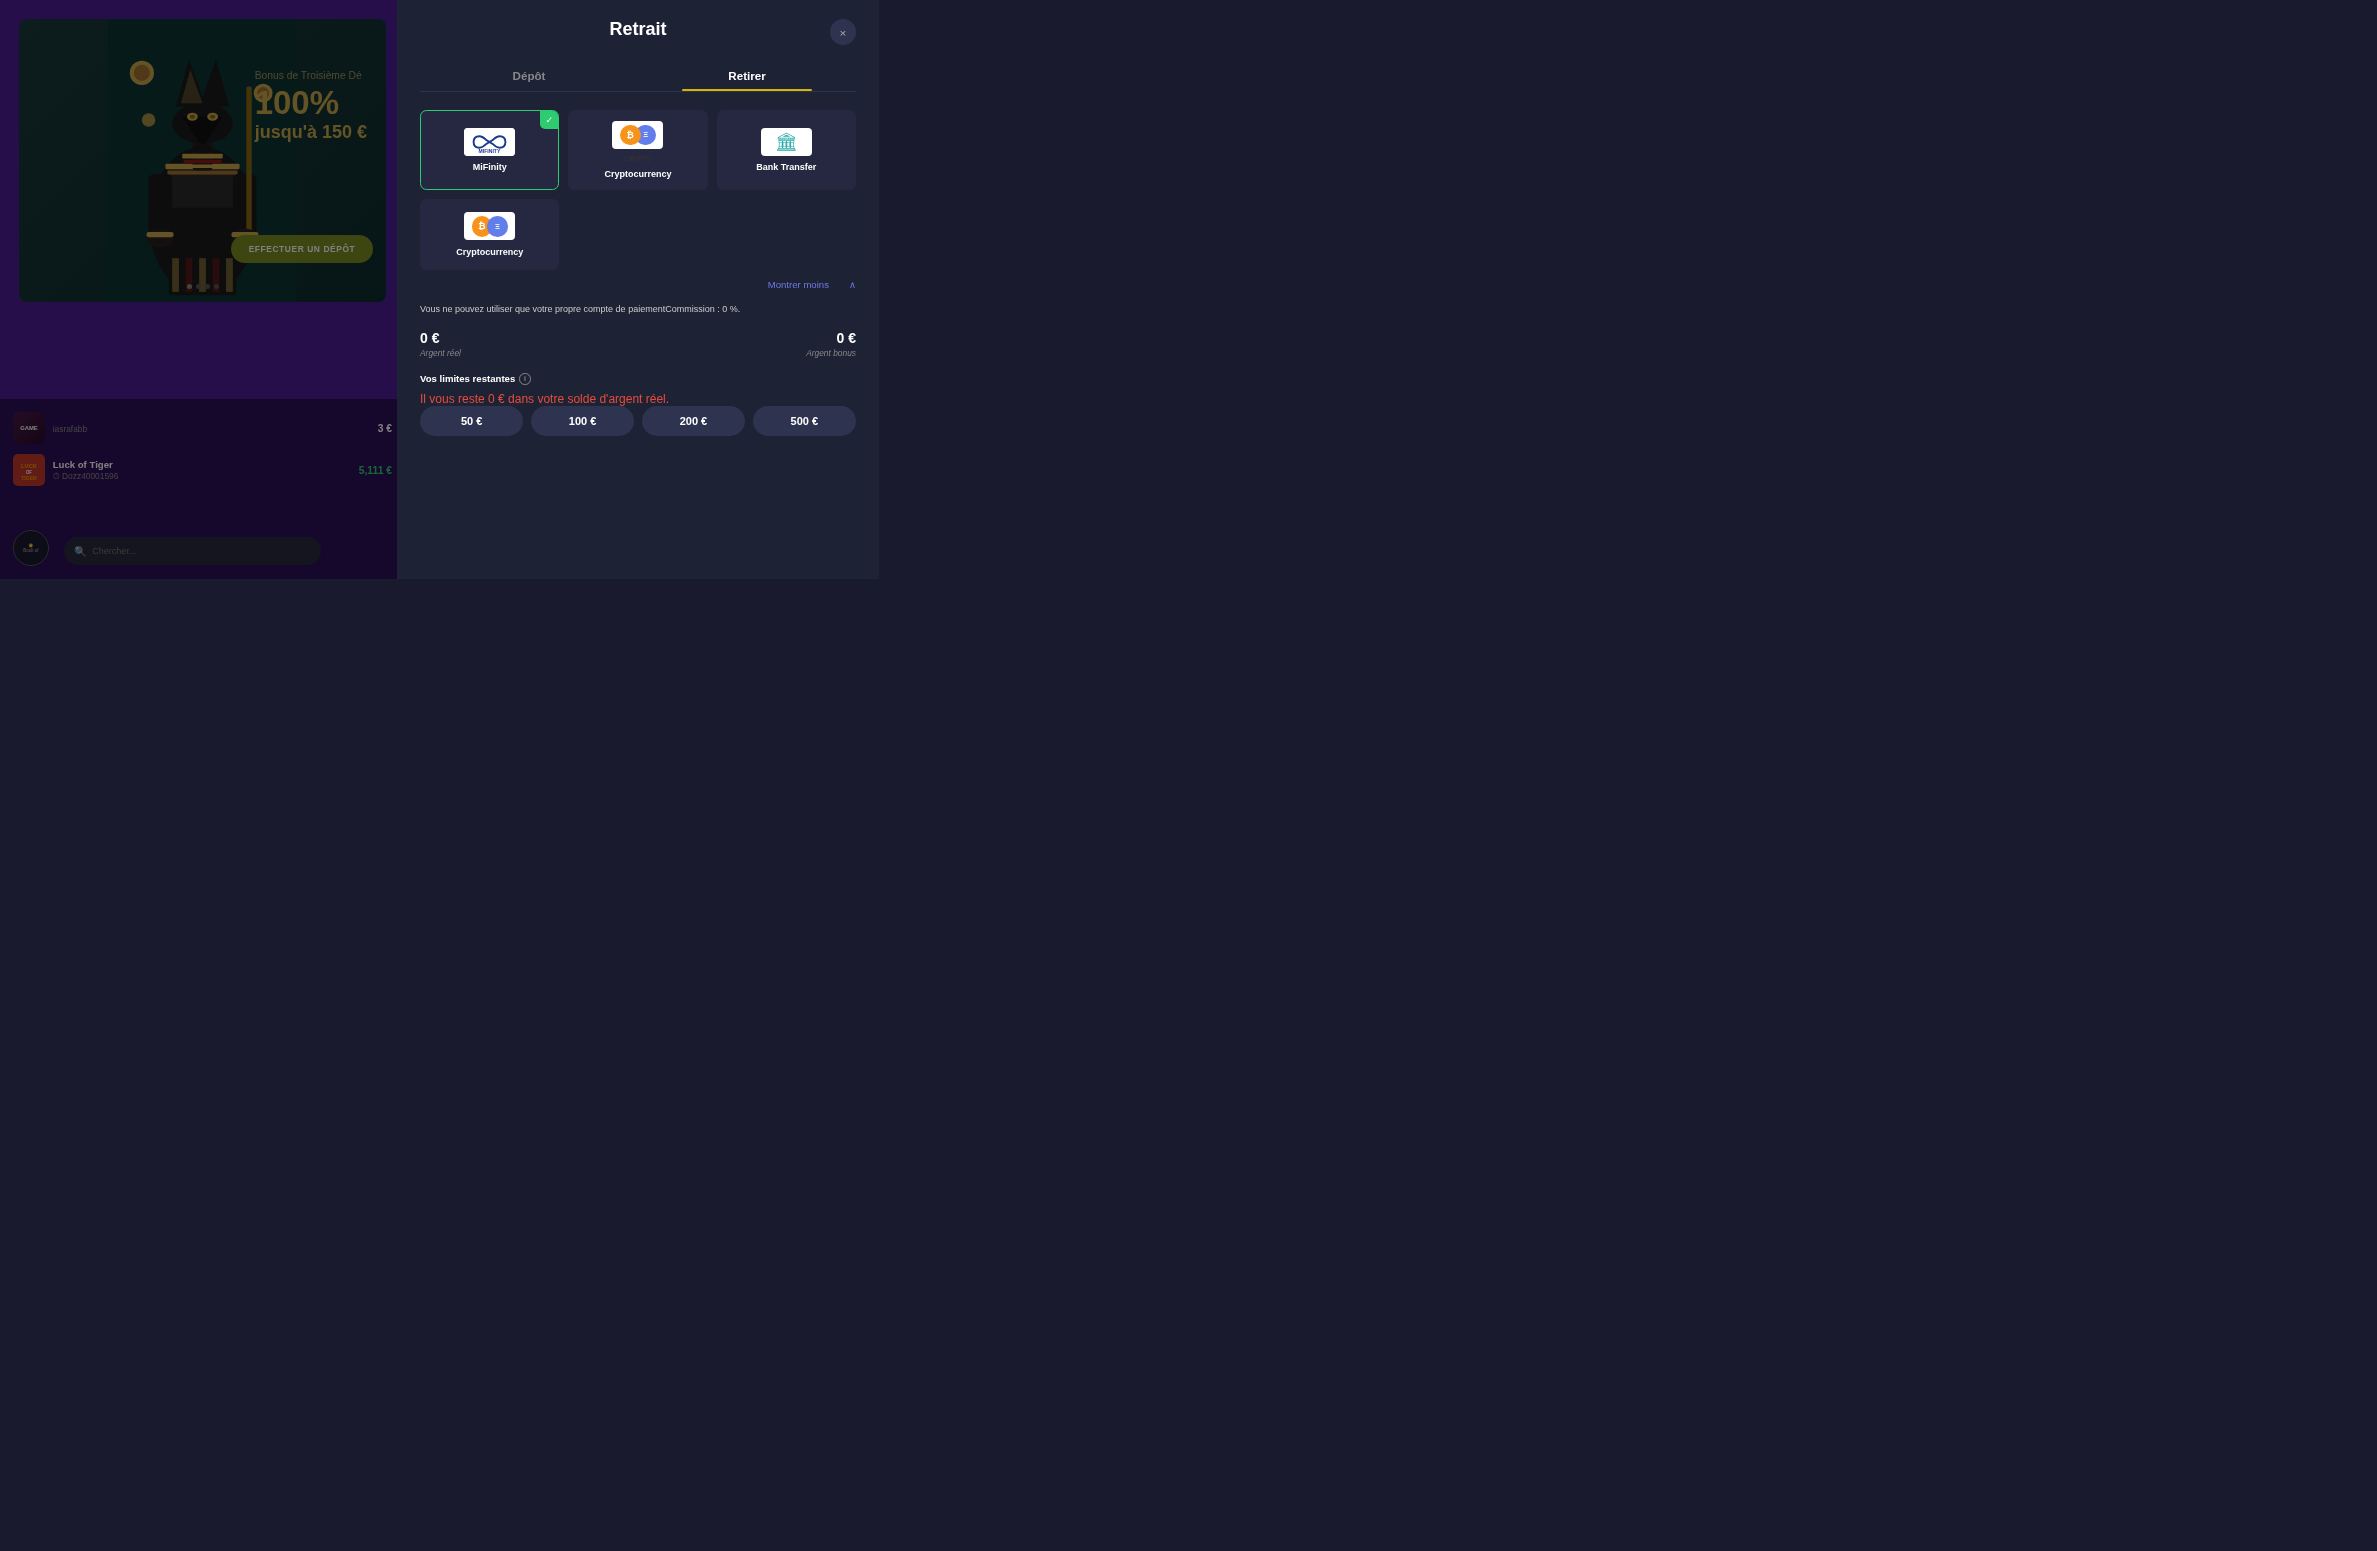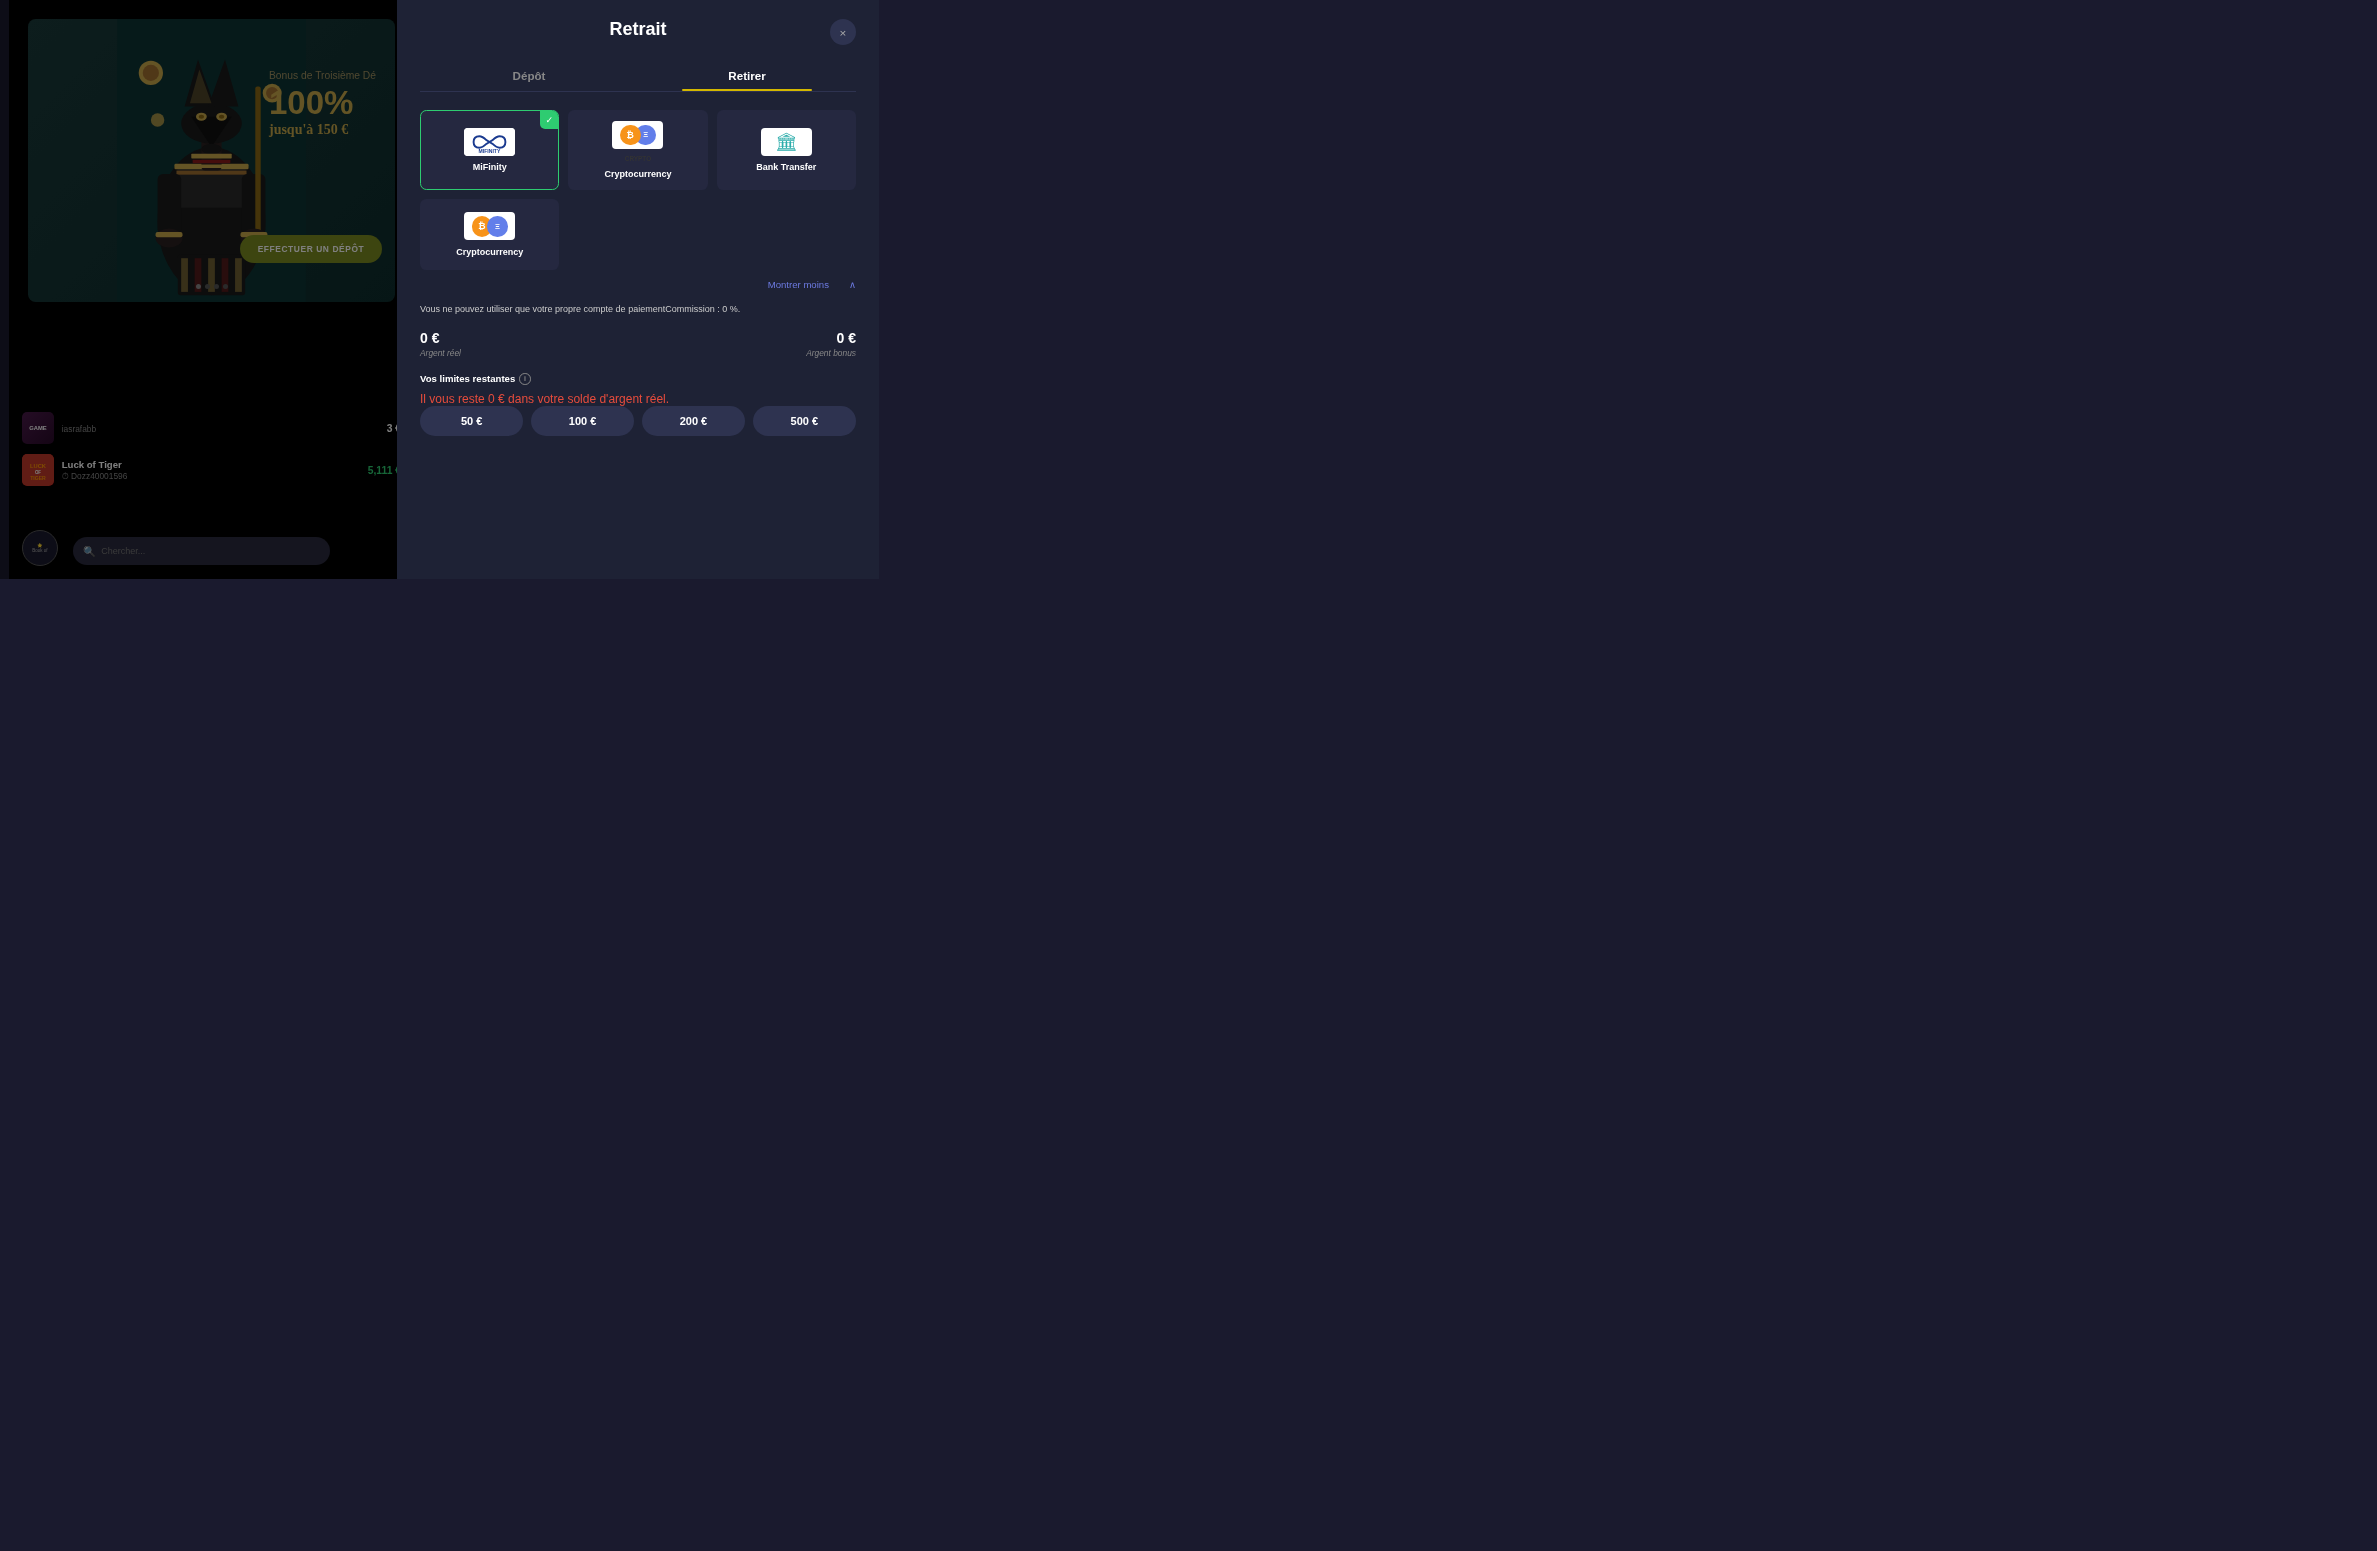--- a/index.html
+++ b/index.html
@@ -12,23 +12,22 @@
       position: relative;
     }
 
     
     .bg-left {
       position: absolute;
       left: 0;
       top: 0;
       width: 405px;
       height: 579px;
-      background: #000000;
+      background: #4c1d95;
       overflow: hidden;
-      margin-left: 9px;
     }
 
     
     .promo-banner {
       position: absolute;
       top: 19.3px;
       left: 19.3px;
       width: 367px;
       height: 283px;
       background: linear-gradient(135deg, #1a3a3a 0%, #0d2d2d 100%);
@@ -59,25 +58,24 @@
     }
 
     .bonus-text .percent {
       font-size: 33px;
       font-weight: 900;
       color: #c8a84b;
       line-height: 1;
     }
 
     .bonus-text .limit {
-      font-size: 14px;
+      font-size: 18px;
       font-weight: 700;
       color: #c8a84b;
       margin-top: 2.6px;
-      font-family: Liberation Serif, serif;
     }
 
     .deposit-btn {
       position: absolute;
       right: 13px;
       bottom: 39px;
       background: #7a8a20;
       color: #fff;
       border: none;
       border-radius: 16px;

